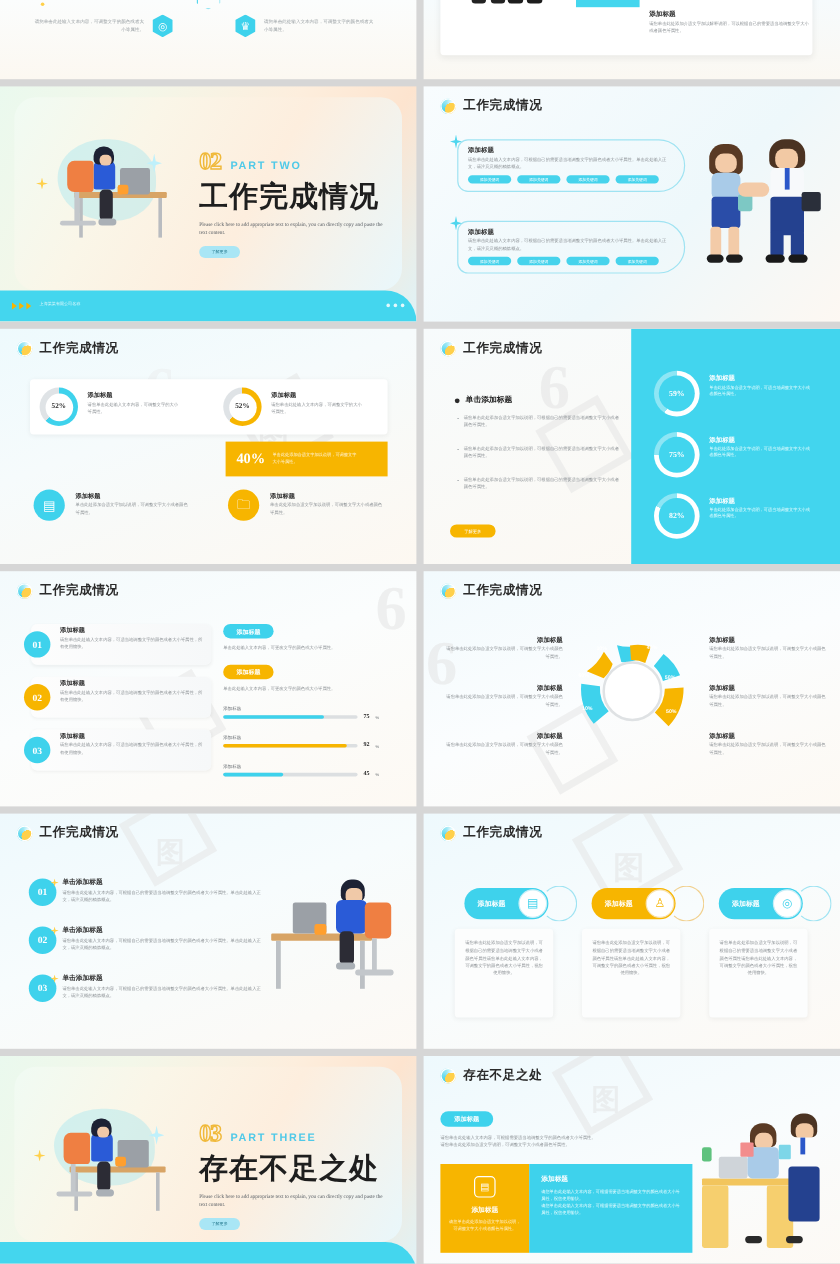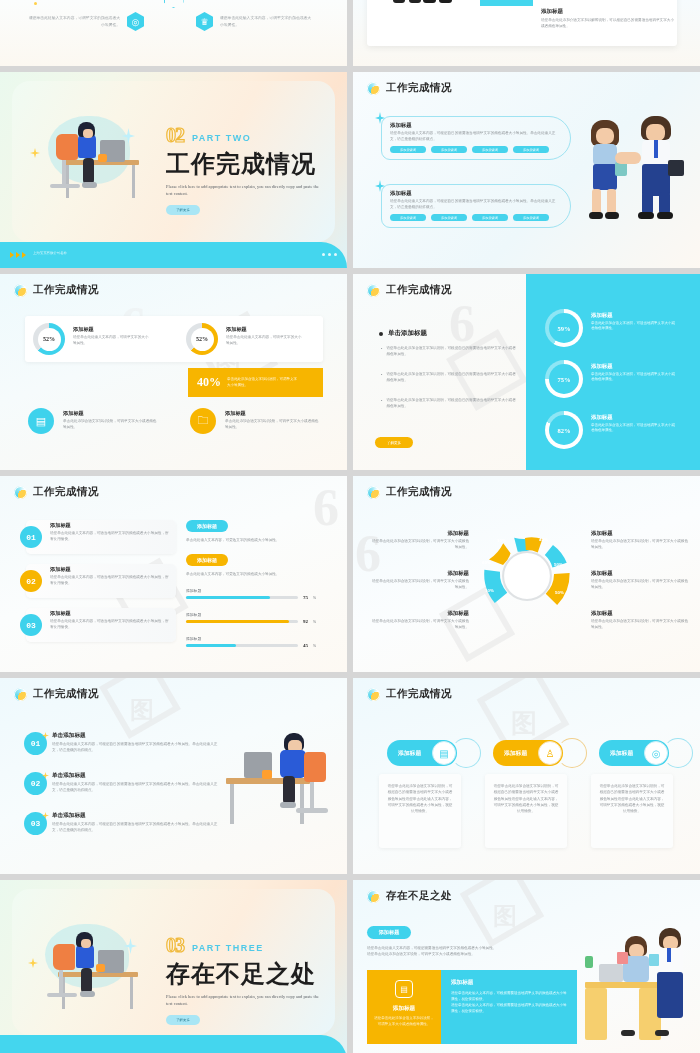--- a/index.html
+++ b/index.html
@@ -87,21 +87,21 @@
   
   .card{background:#fff;border-radius:3px;box-shadow:0 1px 4px rgba(0,0,0,.06);}
   .pill{border-radius:8px;color:#fff;display:flex;align-items:center;justify-content:center;
     font-family:"Liberation Serif",serif;font-weight:bold;}
   .rndbox{border:1px solid #9fe3f2;border-radius:10px;}
   .chip{border-radius:6px;background:#46d3ec;color:#fff;font-size:3.2px;
     display:flex;align-items:center;justify-content:center;}
   .bar-bg{background:#dcdfe1;border-radius:2px;height:3px;}
   .bar-fg{height:3px;border-radius:2px;}
   .numcircle{border-radius:50%;display:flex;align-items:center;justify-content:center;
-    color:#fff;font-family:Liberation Mono, monospace;font-weight:bold;font-size:8px;}
+    color:#fff;font-family:Liberation Serif, serif;font-weight:bold;font-size:8px;}
   .softrow{background:linear-gradient(90deg,#fdfdfd,#f6f8f9);border-radius:5px;
     box-shadow:0 1px 3px rgba(0,0,0,.05);}
 </style>
 </head>
 <body>
 
 <div class="grid">
 
   <div class="row r0">
 

